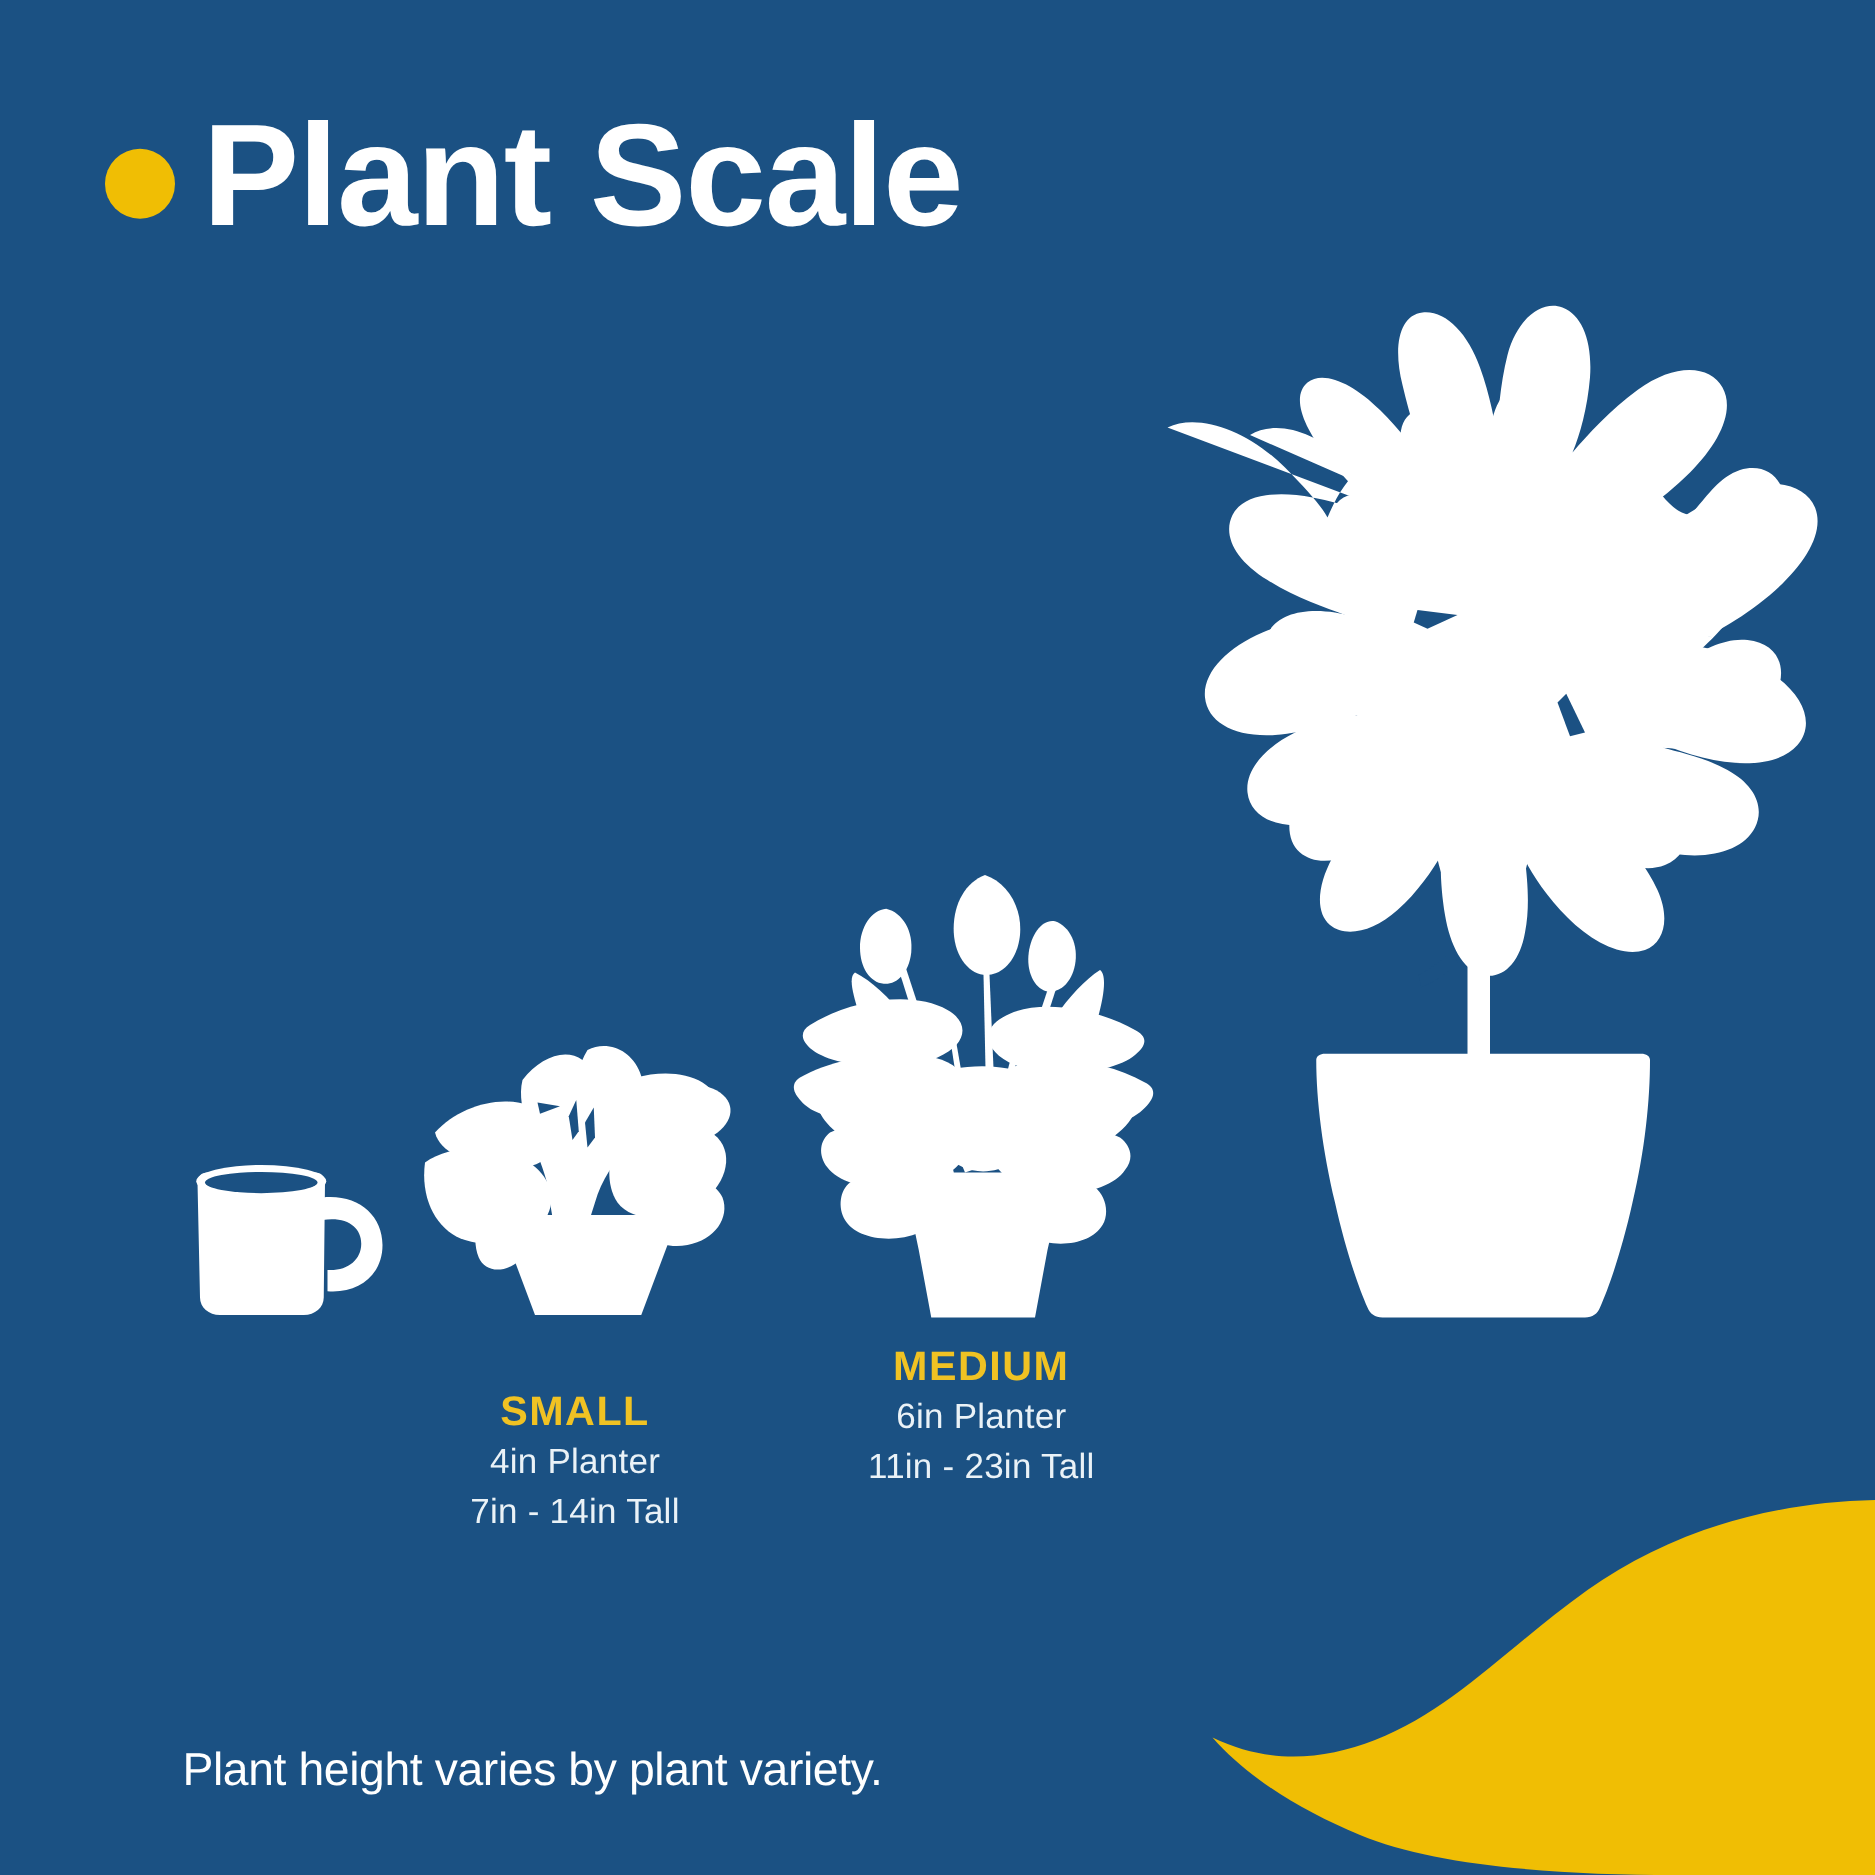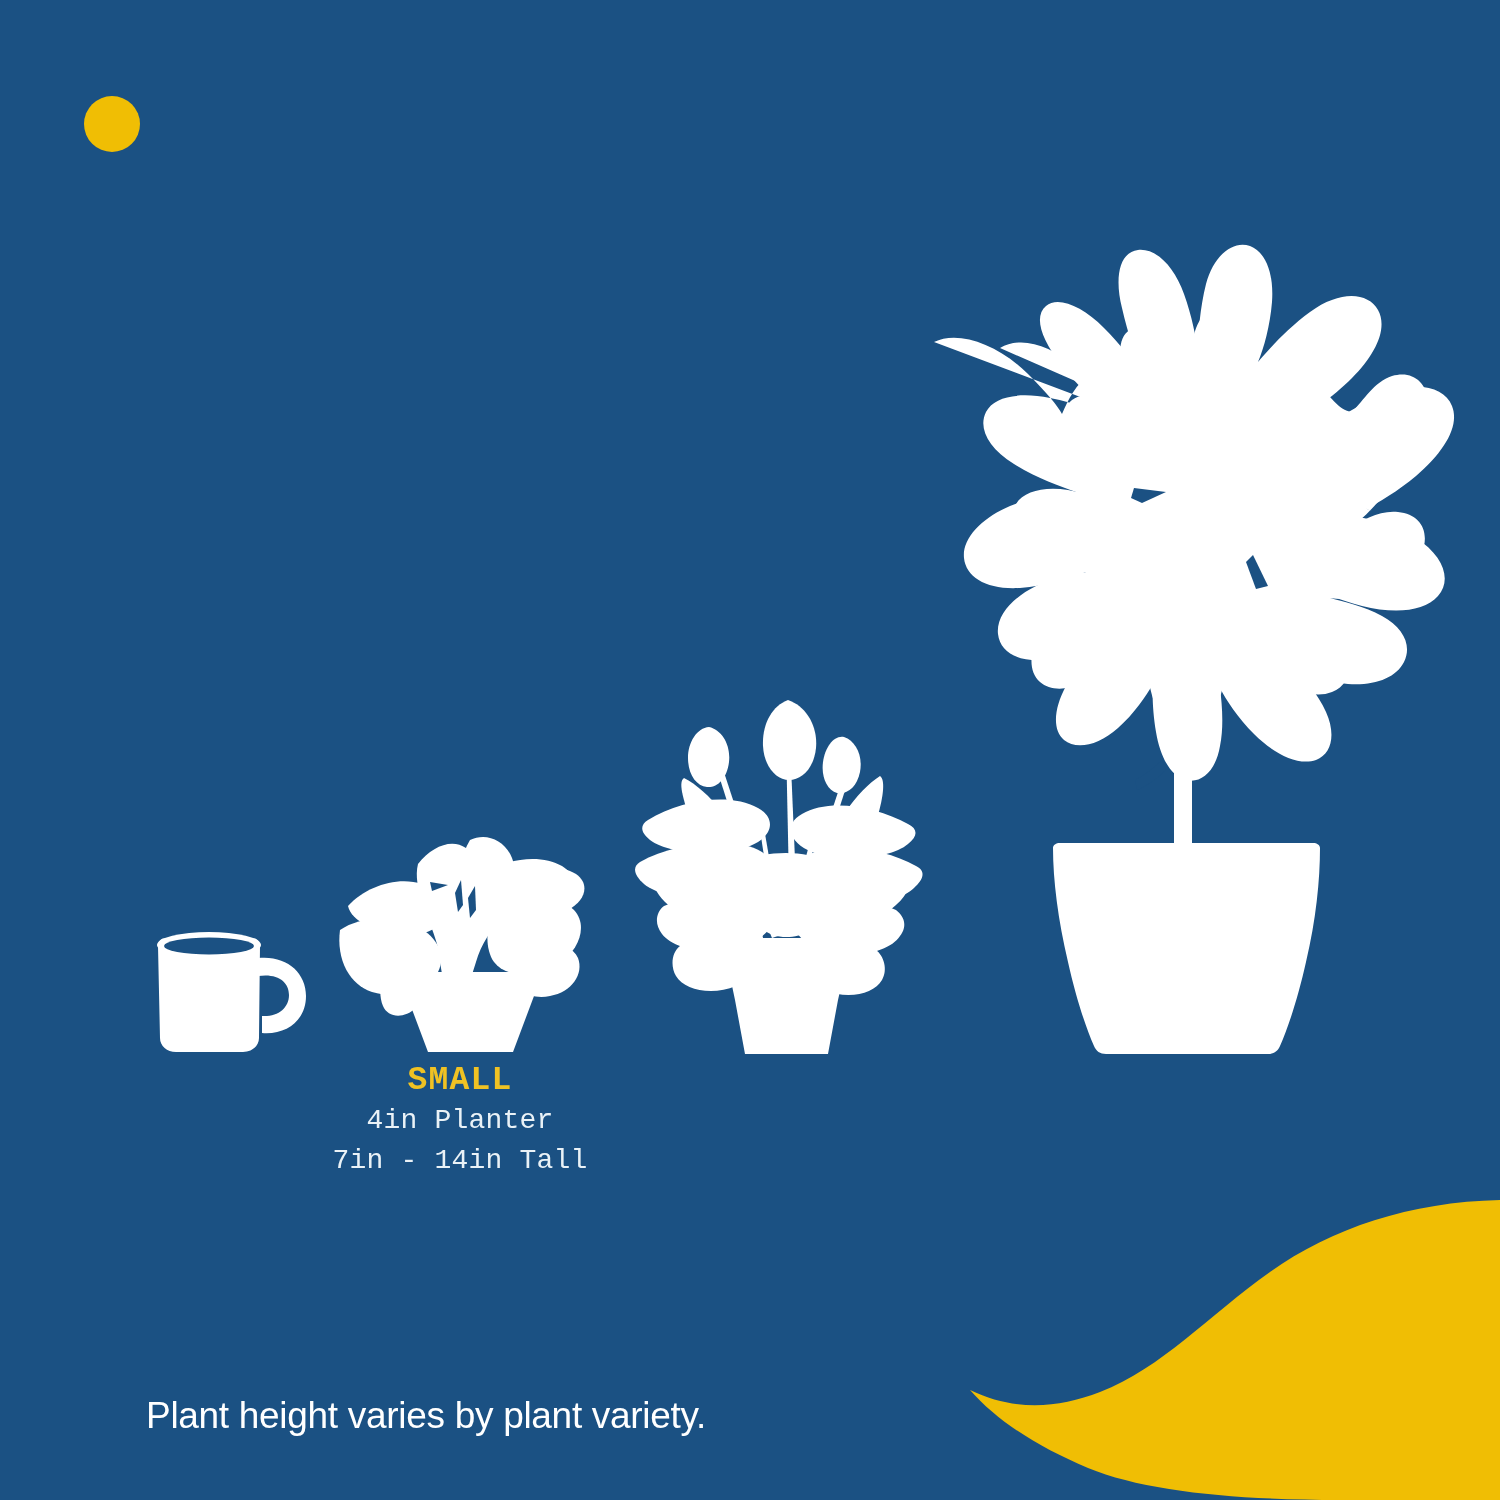--- a/index.html
+++ b/index.html
@@ -68,21 +68,21 @@
   }
   .size-label .planter,
   .size-label .height {
     color: #EAF2F7;
     font-size: 28px;
     font-weight: 400;
     line-height: 1.42;
     letter-spacing: 0.2px;
   }
 
-  #label-small  { left: 300px;  top: 1060px; font-family: Liberation Mono, monospace; }
+  #label-small  { left: 300px;  top: 1108px; }
   #label-medium { left: 625px;  top: 1072px; }
   #label-large  { left: 1005px; top: 1072px; }
 
   
   #footnote {
     position: absolute;
     left: 146px;
     top: 1372px;
     color: #FFFFFF;
     font-size: 37px;
@@ -132,20 +132,21 @@
     letter-spacing: 0;
   }
 </style>
 </head>
 <body>
 
 <div id="stage">
 
   <div id="title-row">
     <div id="title-dot"></div>
+    <div id="title-text">Plant Scale</div>
   </div>
 
   <svg id="illustration" viewBox="0 0 1500 1500" xmlns="http://www.w3.org/2000/svg">
 
     <g fill="#FFFFFF">
       <path d="M158 946
                C158 941 161 938 166 938
                L252 938
                C257 938 260 941 260 946
                L259 1038
@@ -502,20 +503,25 @@
     </g>
 
   </svg>
 
   <div class="size-label" id="label-small">
     <div class="tier">SMALL</div>
     <div class="planter">4in Planter</div>
     <div class="height">7in - 14in Tall</div>
   </div>
 
+  <div class="size-label" id="label-medium">
+    <div class="tier">MEDIUM</div>
+    <div class="planter">6in Planter</div>
+    <div class="height">11in - 23in Tall</div>
+  </div>
 
 
   <div id="footnote">Plant height varies by plant variety.</div>
 
   <div id="brand">
     <svg width="560" height="300" viewBox="0 0 560 300" xmlns="http://www.w3.org/2000/svg">
       <path d="M560 0
                C470 2 392 28 330 72
                C268 116 222 168 160 192
                C118 208 76 212 30 190

